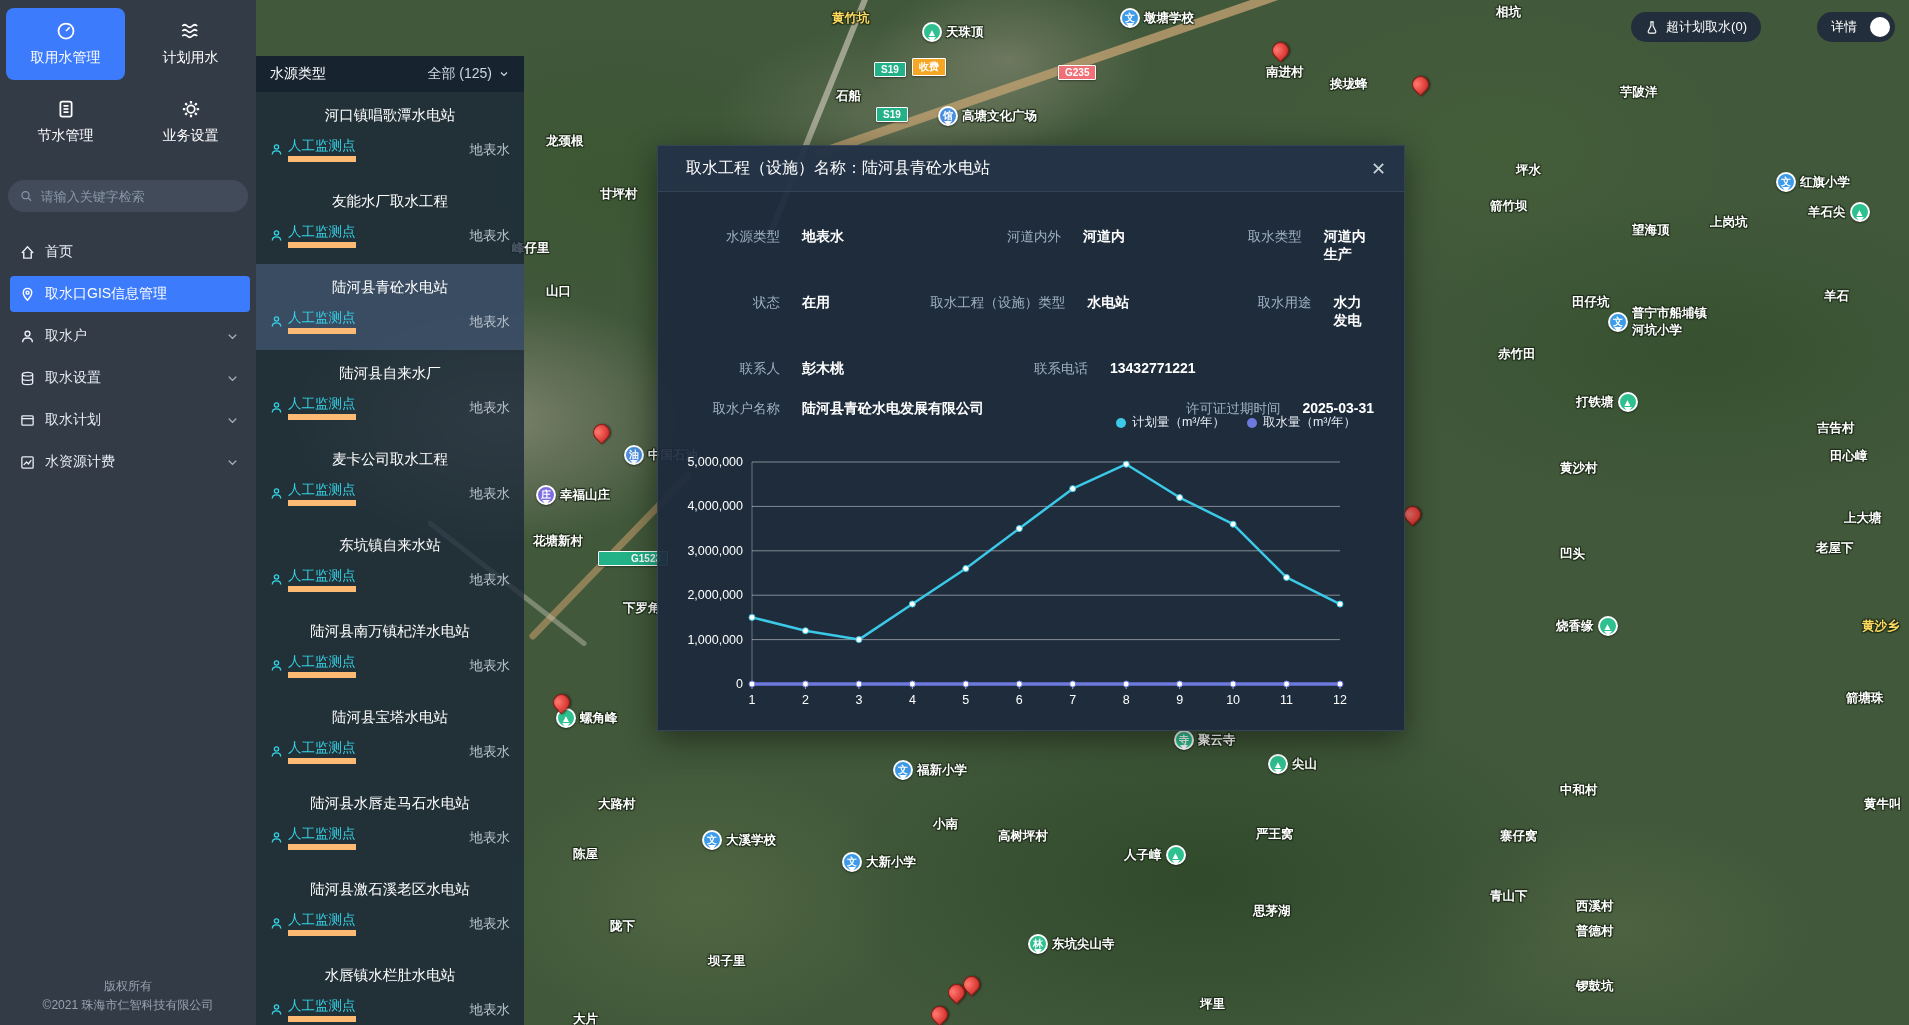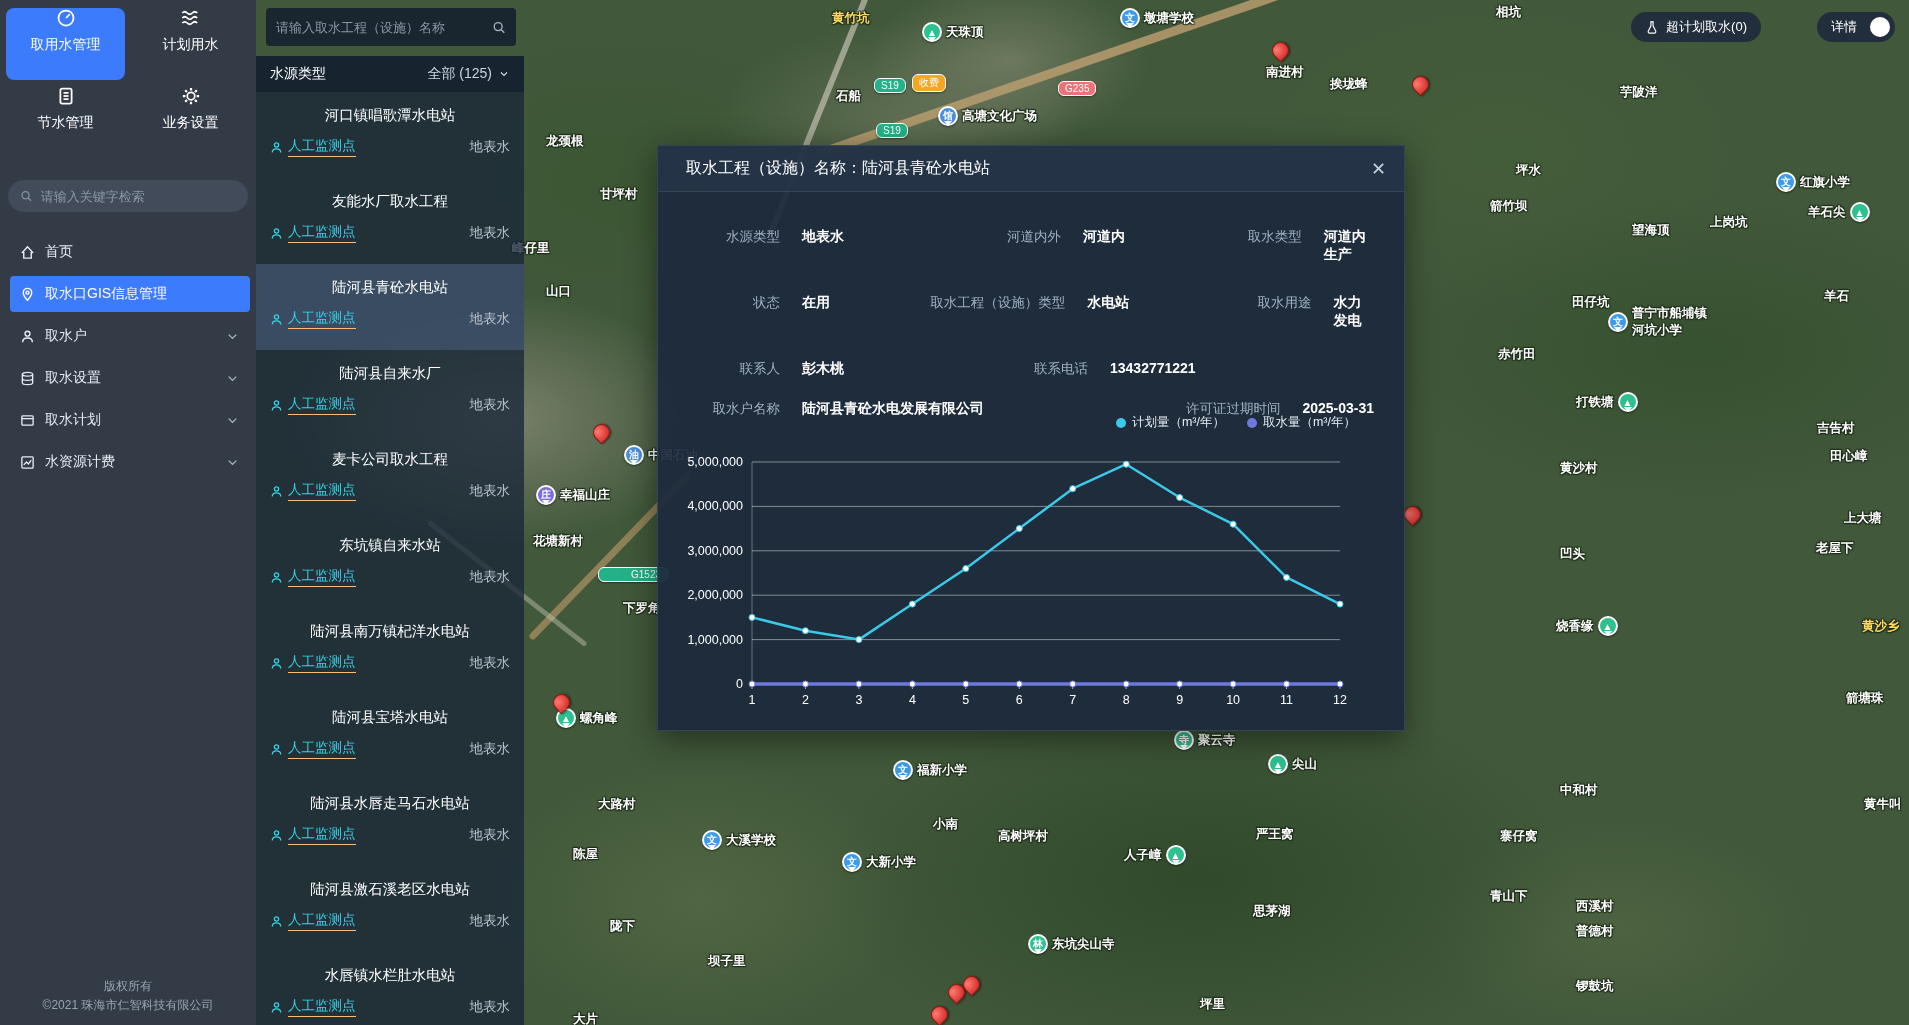--- a/index.html
+++ b/index.html
@@ -27,32 +27,32 @@
     text-shadow:1px 1px 1px #1c2a18,-1px -1px 1px #1c2a18,1px -1px 1px #1c2a18,-1px 1px 1px #1c2a18; }
   .map-poi.yellow .txt { color:#ffd95e; }
   .map-poi .bubble { width:20px; height:20px; border-radius:50% 50% 50% 50%; display:flex;
     align-items:center; justify-content:center; color:#fff; font-size:10px; font-weight:bold;
     border:2px solid #fff; box-shadow:0 1px 2px rgba(0,0,0,.5); position:relative; }
   .map-poi .bubble::after { content:""; position:absolute; bottom:-6px; left:50%; transform:translateX(-50%);
     border:4px solid transparent; border-top:5px solid #fff; }
   .b-school { background:#3d9be9; } .b-mountain{ background:#2ec08e; } .b-trees{ background:#2ec08e; }
   .b-temple { background:#2ec08e; } .b-culture{ background:#4a90e2; } .b-petrol{ background:#4a90e2; }
   .b-resort { background:#7d6ee0; }
-  .shield { position:absolute; z-index:2; color:#fff; font-size:10px; font-weight:normal; padding:1px 6px;
-    border:1px solid #fff; border-radius:6px; box-shadow:0 1px 2px rgba(0,0,0,.4);margin-top:16px; }
+  .shield { position:absolute; z-index:2; color:#fff; font-size:10px; font-weight:bold; padding:1px 6px;
+    border:1px solid #fff; border-radius:1px; box-shadow:0 1px 2px rgba(0,0,0,.4); }
   .sh-green{ background:#23b287; } .sh-red{ background:#ef7077; } .sh-orange{ background:#f5a623; }
   .pin { position:absolute; width:17px; height:17px; background:radial-gradient(circle at 35% 30%, #ff7a70, #e0413c 60%, #b5221e);
     border:1px solid #8e1713; border-radius:50% 50% 50% 0; transform:rotate(-45deg); z-index:3;
     box-shadow:1px 1px 2px rgba(0,0,0,.5); }
 
   
   .sidebar { position:absolute; left:0; top:0; bottom:0; width:256px; background:#333b47; z-index:10;
     color:#fff; }
   .modules { display:grid; grid-template-columns:1fr 1fr; gap:6px; padding:8px 6px 10px 6px; }
-  .module { display:flex; flex-direction:column; align-items:center; justify-content:flex-start;
+  .module { display:flex; flex-direction:column; align-items:center; justify-content:center;
     height:72px; border-radius:8px; cursor:pointer; gap:8px; font-size:14px; }
   .module.active { background:#3d7bfd; }
   .module svg { width:20px; height:20px; }
   .side-search { margin:12px 8px 0 8px; height:32px; background:#414b5a; border-radius:16px;
     display:flex; align-items:center; padding:0 12px; gap:8px; }
   .side-search input { background:transparent; border:none; outline:none; color:#cfd6e0; font-size:13px; width:100%; }
   .side-search input::placeholder { color:#8b97a6; }
   .menu { margin-top:22px; }
   .menu-item { display:flex; align-items:center; gap:10px; height:36px; margin:6px 6px 6px 10px;
     padding:0 10px; font-size:14px; border-radius:4px; cursor:pointer; color:#e8edf4; }
@@ -69,21 +69,21 @@
   .list-panel { position:absolute; left:256px; top:56px; bottom:0; width:268px; z-index:8;
     background:rgba(26,38,56,.78); overflow:hidden; }
   .filter-row { height:36px; background:rgba(16,26,42,.6); display:flex; align-items:center;
     padding:0 14px; color:#fff; font-size:14px; }
   .filter-row .all { margin-left:auto; color:#cdd6e1; display:flex; align-items:center; gap:6px; }
   .list-item { height:86px; padding:14px 14px 0 14px; cursor:pointer; }
   .list-item.selected { background:rgba(77,99,131,.55); }
   .li-name { color:#fff; font-size:14.5px; margin-bottom:12px;text-align:center; }
   .li-sub { display:flex; align-items:center; font-size:13.5px; }
   .li-monitor { color:#35d3e8; display:flex; align-items:center; gap:5px; }
-  .li-monitor .mtext { border-bottom:1px solid #fdba74; padding-bottom:1px; }
+  .li-monitor .mtext { border-bottom:6px solid #fdba74; padding-bottom:1px; }
   .li-source { margin-left:auto; color:#b9c3cd; }
 
   
   .pill { position:absolute; top:12px; height:30px; background:rgba(31,42,60,.92); border-radius:16px;
     display:flex; align-items:center; color:#fff; font-size:13px; z-index:9; padding:0 14px; gap:7px; }
   .pill-over { right:148px; }
   .pill-detail { right:14px; padding-right:5px; }
   .toggle-knob { width:20px; height:20px; border-radius:50%; background:#fff; margin-left:6px; }
 
   
@@ -438,27 +438,20 @@
             <path d="M4 6l4 4 4-4"></path>
           </svg>
       </div>
     </div>
     <div class="copyright">
       <div>版权所有</div>
       <div>©2021 珠海市仁智科技有限公司</div>
     </div>
   </div>
 
-  <div class="list-search">
-    <input placeholder="请输入取水工程（设施）名称" style="">
-    <svg width="15" height="15" viewBox="0 0 16 16" fill="none" stroke="#aab6c4" stroke-width="1.5">
-        <circle cx="7" cy="7" r="4.5"></circle>
-        <line x1="10.5" y1="10.5" x2="14" y2="14"></line>
-      </svg>
-  </div>
   <div class="list-panel">
     <div class="filter-row">
       <span>水源类型</span>
       <span class="all">
         <span>全部 (125)</span>
         <svg width="12" height="12" viewBox="0 0 16 16" fill="none" stroke="#cdd6e1" stroke-width="1.6">
             <path d="M4 6l4 4 4-4"></path>
           </svg>
       </span>
     </div>

